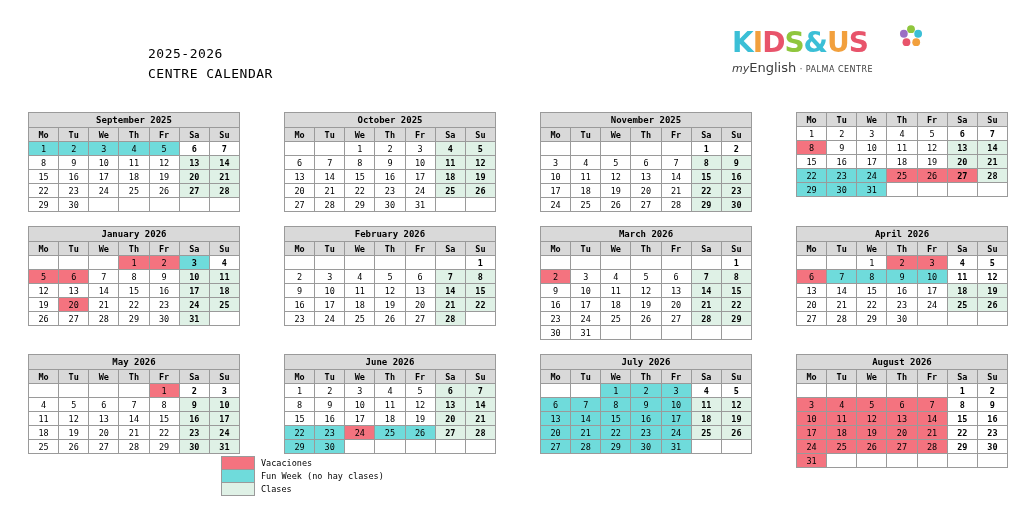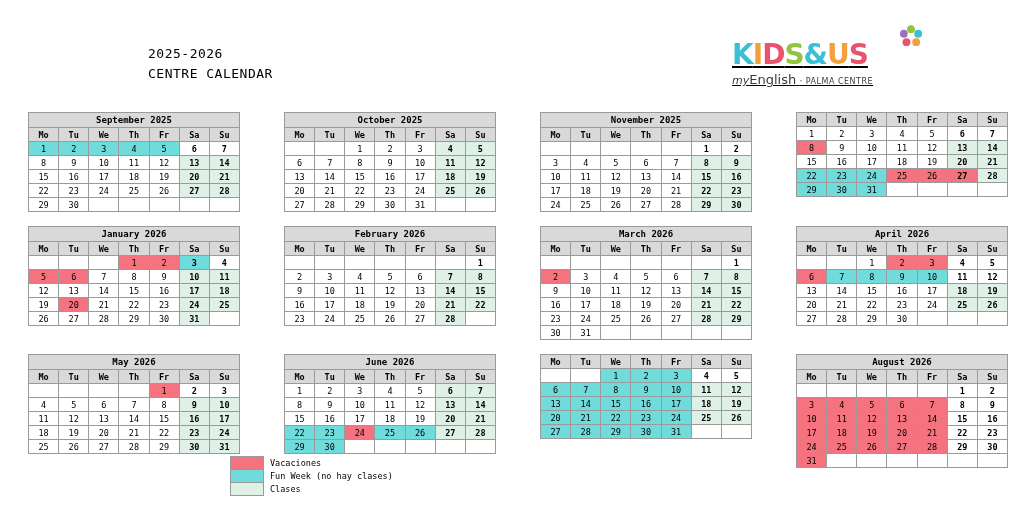--- a/index.html
+++ b/index.html
@@ -12,22 +12,22 @@
   }
   .title-block{
     position:absolute;left:148px;top:44px;
     color:#000000;
     font-family:"DejaVu Sans Mono", monospace;
     font-size:13px;
     letter-spacing:0.5px;
     line-height:20px;
   }
   .logo{
-    position:absolute;right:112px;top:40px;
-    width:180px;height:60px;text-decoration:underline;
+    position:absolute;right:112px;top:28px;
+    width:180px;height:60px;
   }
   .logo-main{
     font-family:"DejaVu Sans", sans-serif;
     font-weight:bold;
     font-size:28px;
     letter-spacing:-1px;
     line-height:30px;
     white-space:nowrap;
   }
   .logo-sub{
@@ -89,21 +89,21 @@
     font-weight:bold;
   }
   th.we,td.we{font-weight:bold;}
   td.empty{border:1px solid transparent;background:transparent;}
   td.cl{background:#dff1e6;}
   td.vac{background:#f4737f;}
   td.fun{background:#6fdbdb;}
   td.none{background:#ffffff;}
 
   .legend{
-    position:absolute;left:230px;top:456px;
+    position:absolute;left:221px;top:456px;
     font-family:"DejaVu Sans Mono", monospace;
     font-size:8.5px;
   }
   .legend-row{display:flex;align-items:center;height:13px;}
   .swatch{
     width:32px;height:12px;border:1px solid #9a9a9a;margin-right:6px;
   }
   .sw-vac{background:#f4737f;}
   .sw-fun{background:#6fdbdb;}
   .sw-cl{background:#dff1e6;}
@@ -772,20 +772,21 @@
               <td class="empty">&nbsp;</td>
               <td class="empty">&nbsp;</td>
               <td class="empty">&nbsp;</td>
               <td class="empty">&nbsp;</td>
             </tr>
           </tbody>
         </table>
       </div>
       <div class="month">
         <table class="cal">
+          <caption>July 2026</caption>
           <thead>
             <tr>
               <th>Mo</th>
               <th>Tu</th>
               <th>We</th>
               <th>Th</th>
               <th>Fr</th>
               <th class="we">Sa</th>
               <th class="we">Su</th>
             </tr>

